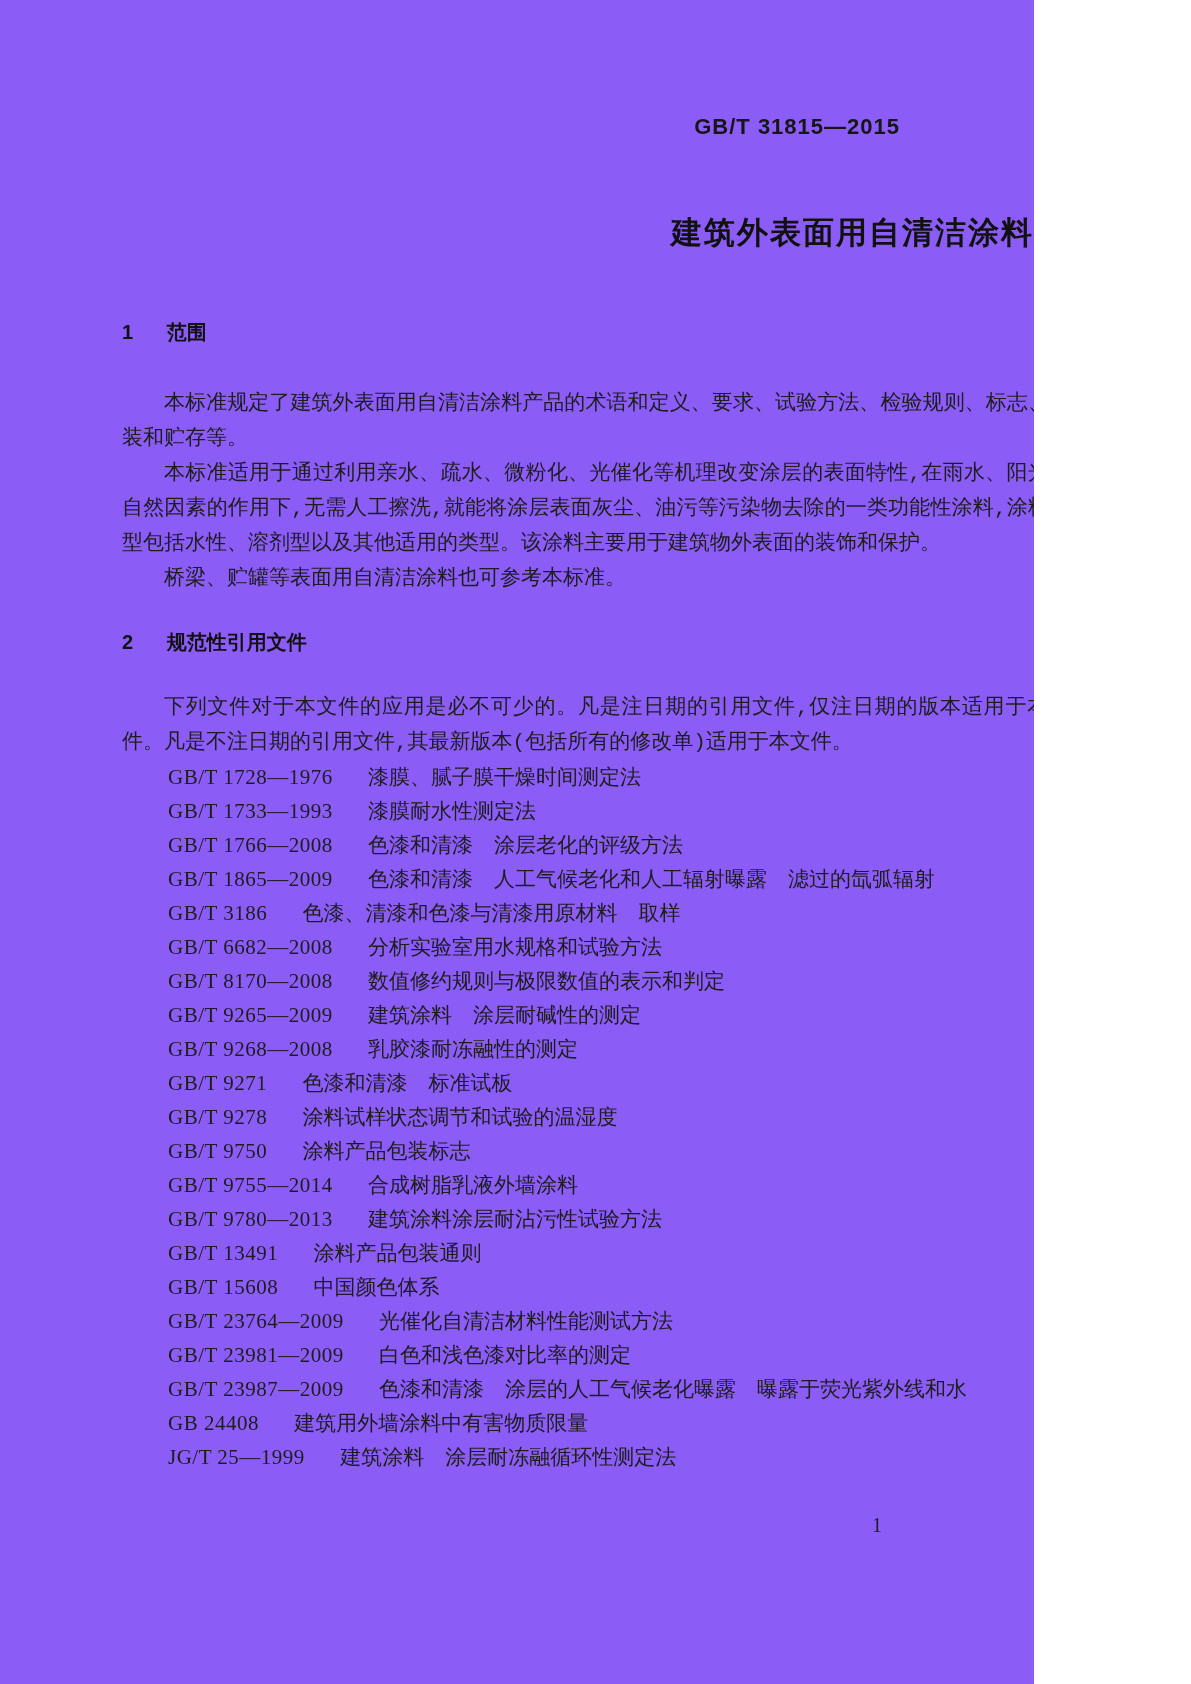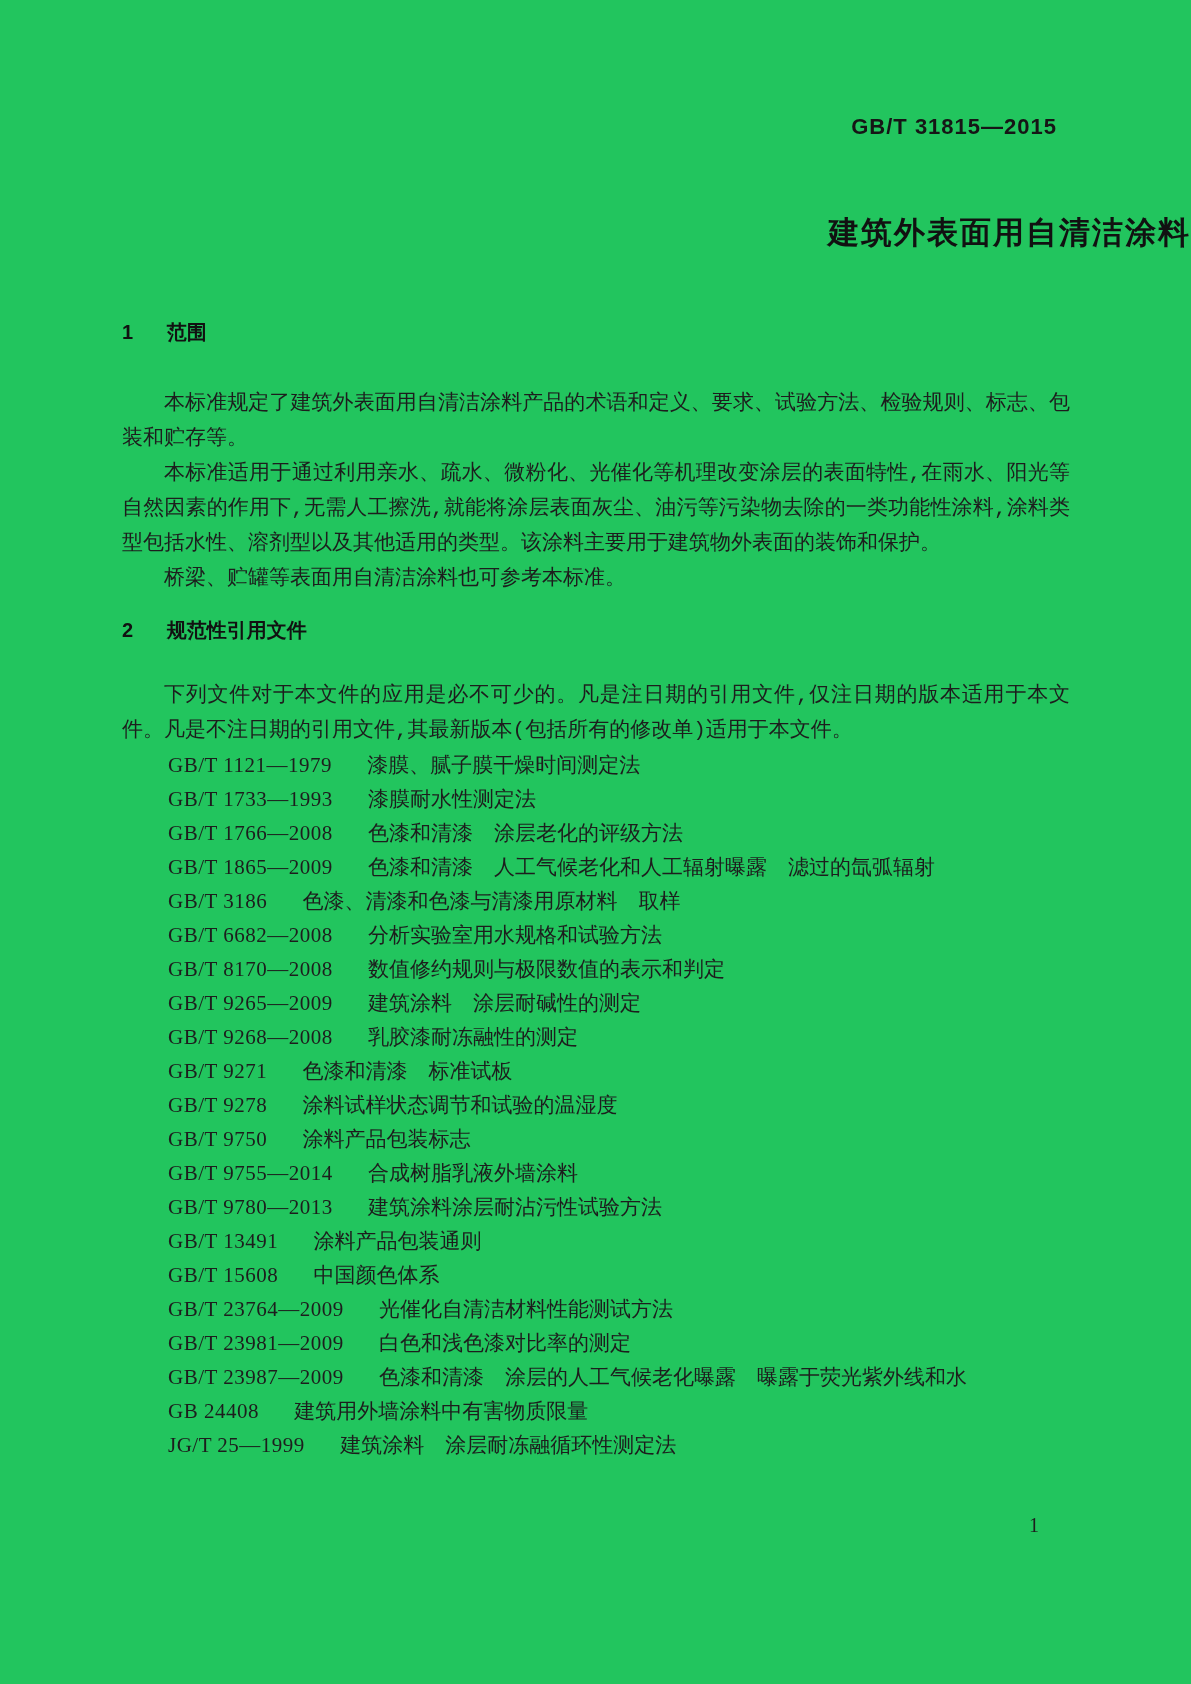--- a/index.html
+++ b/index.html
@@ -3,23 +3,23 @@
 <meta charset="utf-8">
 <style>
   * { margin: 0; padding: 0; box-sizing: border-box; }
   html, body { background: #ffffff; }
   body {
     font-family: "Liberation Serif", "DejaVu Serif", serif;
     color: #1d1d1d;
   }
   .page {
     position: relative;
-    width: 1191px;
+    width: 1034px;
     height: 1684px;
-    background: #22c55e;
+    background: #8b5cf6;
     overflow: hidden;
   }
   .header-code {
     position: absolute;
     top: 114px;
     right: 134px;
     font-family: "Liberation Sans", "DejaVu Sans", sans-serif;
     font-size: 22px;
     font-weight: 700;
     letter-spacing: 1px;
@@ -46,21 +46,21 @@
   .section-heading {
     font-family: "Liberation Sans", "DejaVu Sans", sans-serif;
     font-size: 20px;
     font-weight: 700;
     line-height: 24px;
     color: #111111;
   }
   .section-heading .sec-no { display: inline-block; }
   .section-heading .sec-title { display: inline-block; margin-left: 28px; }
   .heading-1 { margin-bottom: 42px; }
-  .heading-2 { margin-top: 22px; margin-bottom: 36px; }
+  .heading-2 { margin-top: 34px; margin-bottom: 36px; }
   .para {
     font-size: 21px;
     line-height: 35px;
     text-align: justify;
     text-indent: 2em;
     color: #1d1d1d;
     font-family: Liberation Mono, monospace;
   }
   .ref-list { list-style: none; }
   .ref-row {
@@ -102,21 +102,21 @@
     <div class="section-heading heading-2">
       <span class="sec-no">2</span>
       <span class="sec-title">规范性引用文件</span>
     </div>
 
     <p class="para">下列文件对于本文件的应用是必不可少的。凡是注日期的引用文件,仅注日期的版本适用于本文件。凡是不注日期的引用文件,其最新版本(包括所有的修改单)适用于本文件。</p>
 
     <ul class="ref-list">
 
         <li class="ref-row">
-          <span class="ref-code">GB/T 1121—1979</span>
+          <span class="ref-code">GB/T 1728—1976</span>
           <span class="ref-title">漆膜、腻子膜干燥时间测定法</span>
         </li>
 
         <li class="ref-row">
           <span class="ref-code">GB/T 1733—1993</span>
           <span class="ref-title">漆膜耐水性测定法</span>
         </li>
 
         <li class="ref-row">
           <span class="ref-code">GB/T 1766—2008</span>

